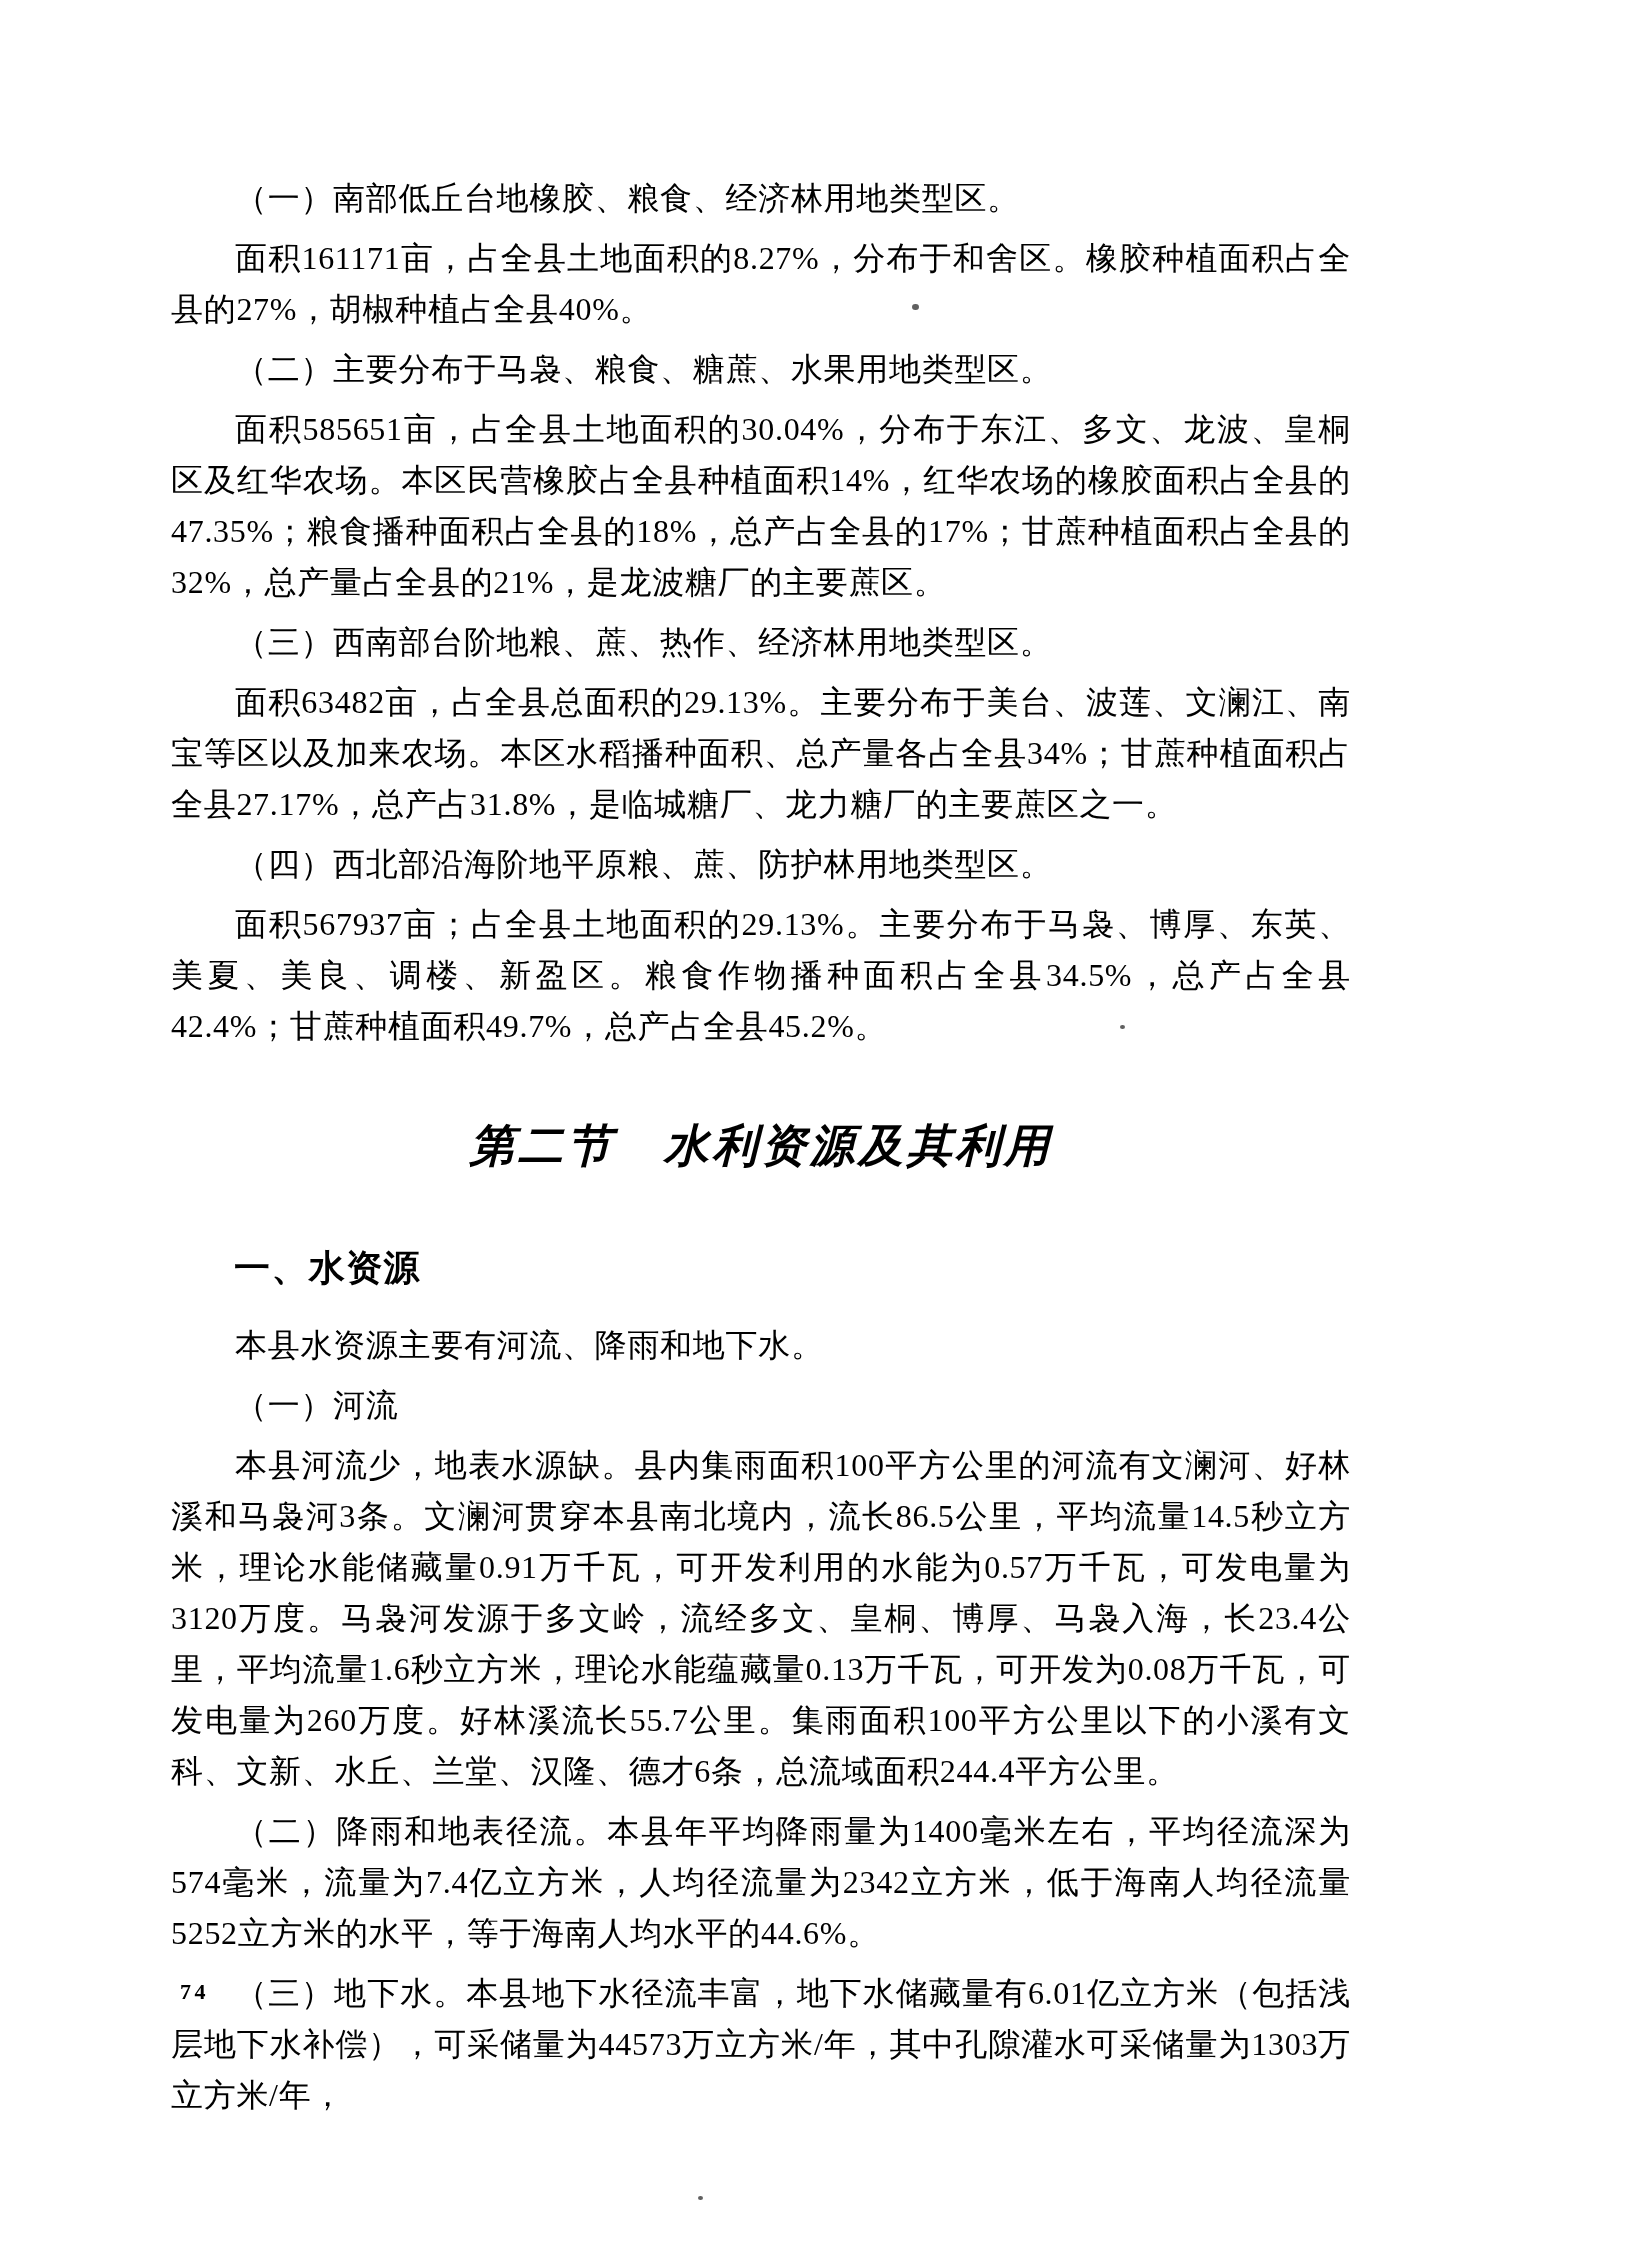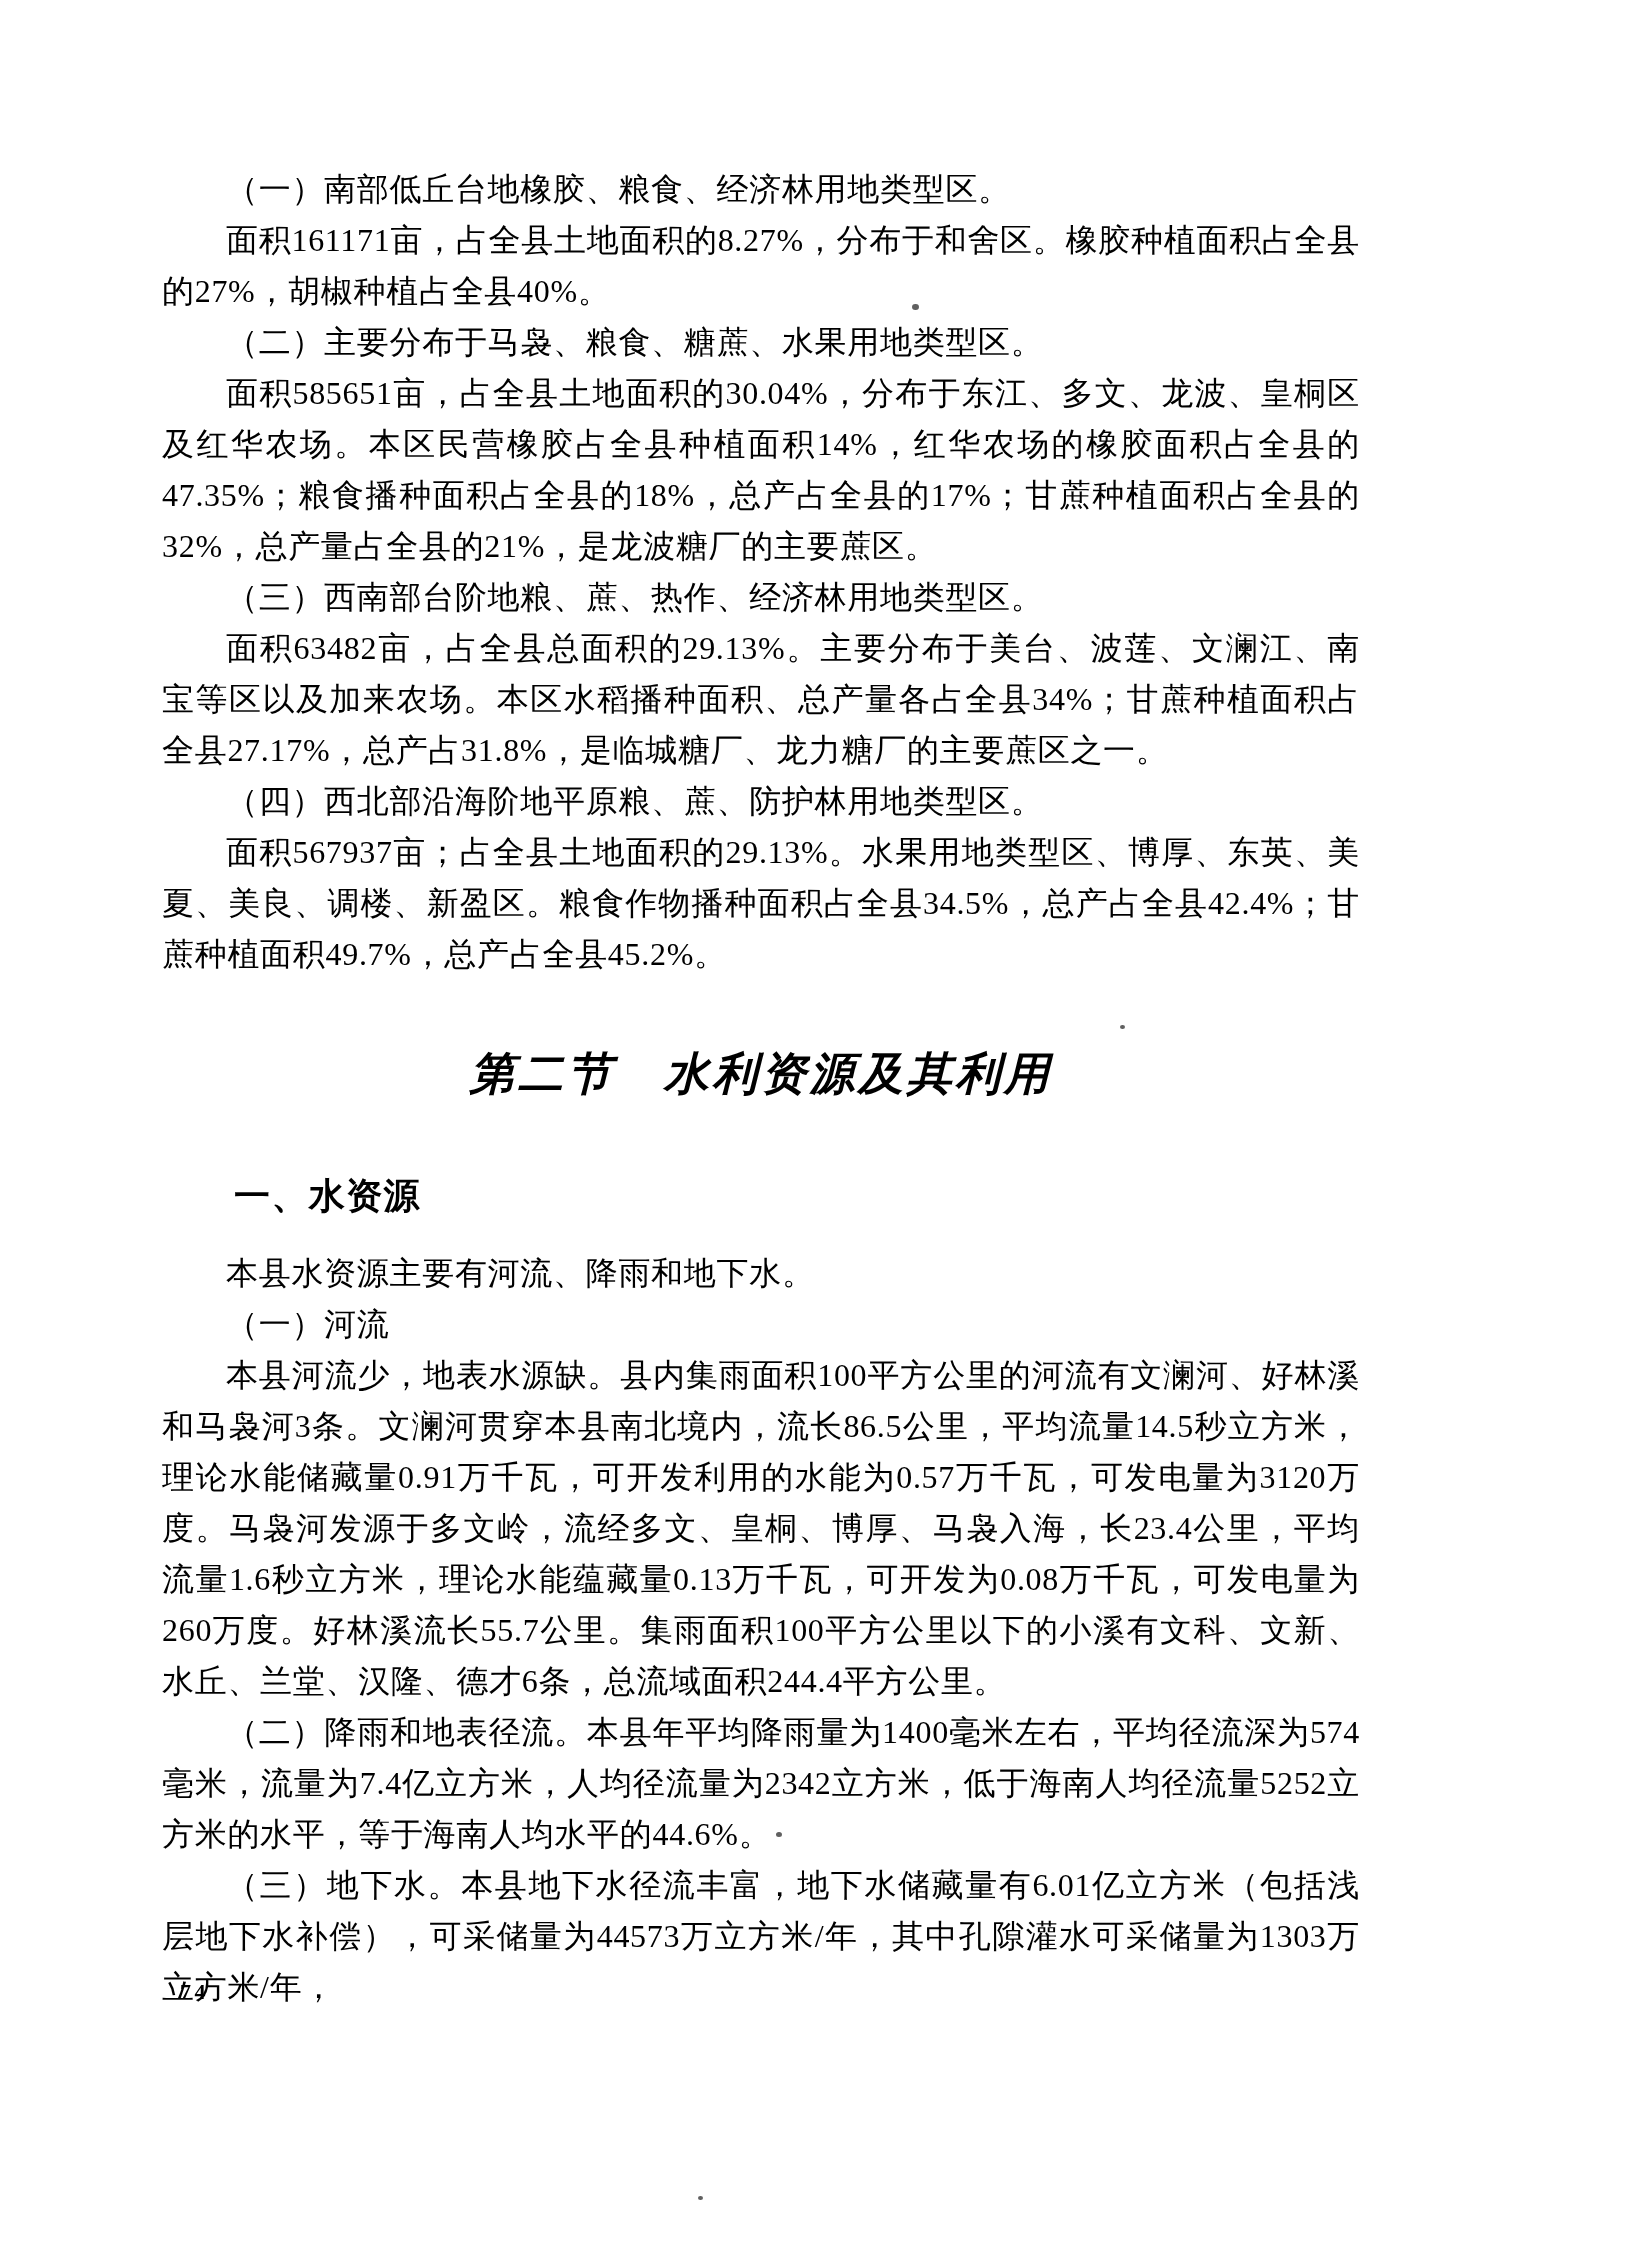--- a/index.html
+++ b/index.html
@@ -16,21 +16,21 @@
     font-family: "Liberation Serif", "DejaVu Serif", serif;
     color: #000000;
   }
   .text-block {
     position: absolute;
     left: 162px;
     top: 164px;
     width: 1198px;
   }
   .body-para {
-    margin: 0;
+    margin: 9px;
     font-size: 32px;
     line-height: 51px;
     letter-spacing: 0.7px;
     text-align: justify;
     text-indent: 2em;
     font-weight: 500;
   }
   .section-heading {
     margin: 61px 0 0 0;
     font-size: 45px;
@@ -70,21 +70,21 @@
 
   <div class="text-block">
 
     <p class="body-para">（一）南部低丘台地橡胶、粮食、经济林用地类型区。</p>
     <p class="body-para">面积161171亩，占全县土地面积的8.27%，分布于和舍区。橡胶种植面积占全县的27%，胡椒种植占全县40%。</p>
     <p class="body-para">（二）主要分布于马袅、粮食、糖蔗、水果用地类型区。</p>
     <p class="body-para">面积585651亩，占全县土地面积的30.04%，分布于东江、多文、龙波、皇桐区及红华农场。本区民营橡胶占全县种植面积14%，红华农场的橡胶面积占全县的47.35%；粮食播种面积占全县的18%，总产占全县的17%；甘蔗种植面积占全县的32%，总产量占全县的21%，是龙波糖厂的主要蔗区。</p>
     <p class="body-para">（三）西南部台阶地粮、蔗、热作、经济林用地类型区。</p>
     <p class="body-para">面积63482亩，占全县总面积的29.13%。主要分布于美台、波莲、文澜江、南宝等区以及加来农场。本区水稻播种面积、总产量各占全县34%；甘蔗种植面积占全县27.17%，总产占31.8%，是临城糖厂、龙力糖厂的主要蔗区之一。</p>
     <p class="body-para">（四）西北部沿海阶地平原粮、蔗、防护林用地类型区。</p>
-    <p class="body-para">面积567937亩；占全县土地面积的29.13%。水果用地类型区、博厚、东英、美夏、美良、调楼、新盈区。粮食作物播种面积占全县34.5%，总产占全县42.4%；甘蔗种植面积49.7%，总产占全县45.2%。</p>
+    <p class="body-para">面积567937亩；占全县土地面积的29.13%。主要分布于马袅、博厚、东英、美夏、美良、调楼、新盈区。粮食作物播种面积占全县34.5%，总产占全县42.4%；甘蔗种植面积49.7%，总产占全县45.2%。</p>
 
     <h1 class="section-heading">第二节　水利资源及其利用</h1>
 
     <h2 class="subsection-heading">一、水资源</h2>
 
     <p class="body-para">本县水资源主要有河流、降雨和地下水。</p>
     <p class="body-para">（一）河流</p>
     <p class="body-para">本县河流少，地表水源缺。县内集雨面积100平方公里的河流有文澜河、好林溪和马袅河3条。文澜河贯穿本县南北境内，流长86.5公里，平均流量14.5秒立方米，理论水能储藏量0.91万千瓦，可开发利用的水能为0.57万千瓦，可发电量为3120万度。马袅河发源于多文岭，流经多文、皇桐、博厚、马袅入海，长23.4公里，平均流量1.6秒立方米，理论水能蕴藏量0.13万千瓦，可开发为0.08万千瓦，可发电量为260万度。好林溪流长55.7公里。集雨面积100平方公里以下的小溪有文科、文新、水丘、兰堂、汉隆、德才6条，总流域面积244.4平方公里。</p>
     <p class="body-para">（二）降雨和地表径流。本县年平均降雨量为1400毫米左右，平均径流深为574毫米，流量为7.4亿立方米，人均径流量为2342立方米，低于海南人均径流量5252立方米的水平，等于海南人均水平的44.6%。</p>
     <p class="body-para">（三）地下水。本县地下水径流丰富，地下水储藏量有6.01亿立方米（包括浅层地下水补偿），可采储量为44573万立方米/年，其中孔隙灌水可采储量为1303万立方米/年，</p>

